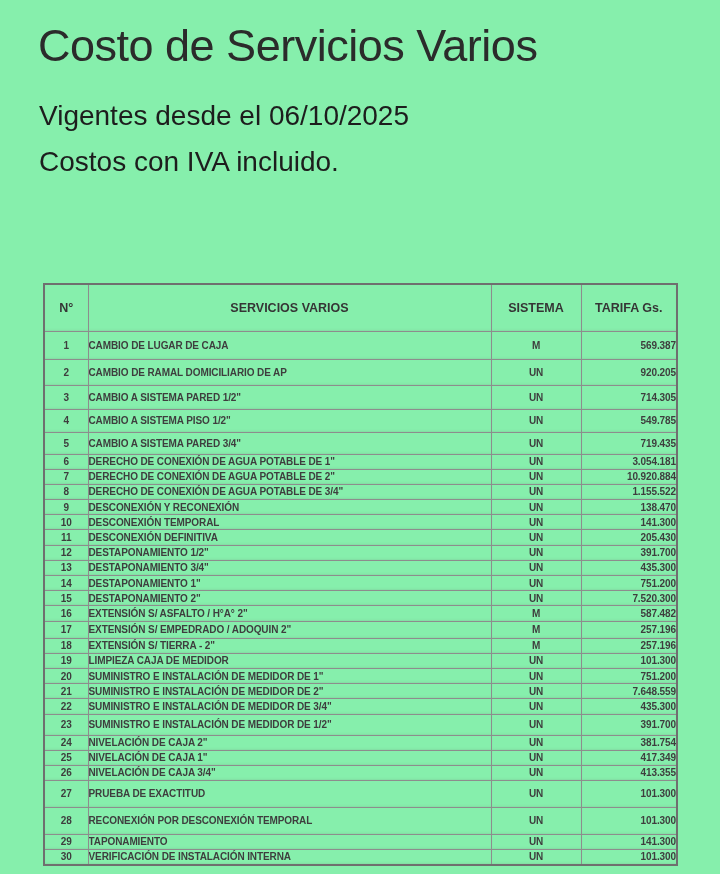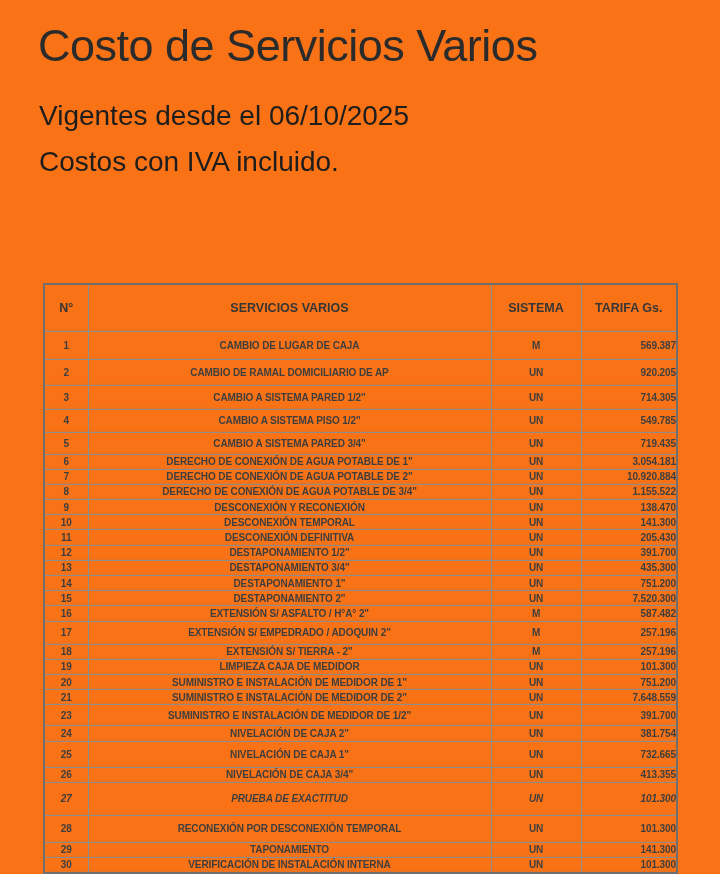--- a/index.html
+++ b/index.html
@@ -8,21 +8,21 @@
     background: #ffffff;
     width: 720px;
     height: 874px;
     overflow: hidden;
     font-family: "Liberation Sans", sans-serif;
   }
   .page {
     position: relative;
     width: 720px;
     height: 874px;
-    background: #f97316;
+    background: #86efac;
   }
   .page-title {
     position: absolute;
     left: 38px;
     top: 22px;
     margin: 0;
     font-size: 45px;
     line-height: 48px;
     font-weight: 200;
     letter-spacing: -0.5px;
@@ -76,21 +76,21 @@
     color: #333333;
     text-align: center;
     letter-spacing: 0;
   }
   table.tariff td {
     font-size: 10px;
     font-weight: 700;
     letter-spacing: -0.1px;
   }
   td.cell-num { text-align: center; }
-  td.cell-srv { text-align: center; padding-left: 7px; }
+  td.cell-srv { text-align: left; padding-left: 7px; }
   td.cell-uni { text-align: center; }
   td.cell-tar { text-align: right; padding-right: 8px; }
 </style>
 </head>
 <body>
 
 <div class="page">
 
   <h1 class="page-title">Costo de Servicios Varios</h1>
 
@@ -204,21 +204,21 @@
     <td class="cell-srv">DESTAPONAMIENTO 2"</td>
     <td class="cell-uni">UN</td>
     <td class="cell-tar">7.520.300</td>
   </tr>
           <tr style="height: 15.2px;">
     <td class="cell-num">16</td>
     <td class="cell-srv">EXTENSIÓN S/ ASFALTO / H°A° 2"</td>
     <td class="cell-uni">M</td>
     <td class="cell-tar">587.482</td>
   </tr>
-          <tr style="height: 23px;">
+          <tr style="height: 17px;">
     <td class="cell-num">17</td>
     <td class="cell-srv">EXTENSIÓN S/ EMPEDRADO / ADOQUIN 2"</td>
     <td class="cell-uni">M</td>
     <td class="cell-tar">257.196</td>
   </tr>
           <tr style="height: 15.2px;">
     <td class="cell-num">18</td>
     <td class="cell-srv">EXTENSIÓN S/ TIERRA - 2"</td>
     <td class="cell-uni">M</td>
     <td class="cell-tar">257.196</td>
@@ -234,45 +234,51 @@
     <td class="cell-srv">SUMINISTRO E INSTALACIÓN DE MEDIDOR DE 1"</td>
     <td class="cell-uni">UN</td>
     <td class="cell-tar">751.200</td>
   </tr>
           <tr style="height: 15.2px;">
     <td class="cell-num">21</td>
     <td class="cell-srv">SUMINISTRO E INSTALACIÓN DE MEDIDOR DE 2"</td>
     <td class="cell-uni">UN</td>
     <td class="cell-tar">7.648.559</td>
   </tr>
+          <tr style="height: 15.2px;">
+    <td class="cell-num">22</td>
+    <td class="cell-srv">SUMINISTRO E INSTALACIÓN DE MEDIDOR DE 3/4"</td>
+    <td class="cell-uni">UN</td>
+    <td class="cell-tar">435.300</td>
+  </tr>
           <tr style="height: 21px;">
     <td class="cell-num">23</td>
     <td class="cell-srv">SUMINISTRO E INSTALACIÓN DE MEDIDOR DE 1/2"</td>
     <td class="cell-uni">UN</td>
     <td class="cell-tar">391.700</td>
   </tr>
           <tr style="height: 15.2px;">
     <td class="cell-num">24</td>
     <td class="cell-srv">NIVELACIÓN DE CAJA 2"</td>
     <td class="cell-uni">UN</td>
     <td class="cell-tar">381.754</td>
   </tr>
-          <tr style="height: 26px;">
+          <tr style="height: 15px;">
     <td class="cell-num">25</td>
     <td class="cell-srv">NIVELACIÓN DE CAJA 1"</td>
     <td class="cell-uni">UN</td>
-    <td class="cell-tar">732.665</td>
+    <td class="cell-tar">417.349</td>
   </tr>
           <tr style="height: 15.2px;">
     <td class="cell-num">26</td>
     <td class="cell-srv">NIVELACIÓN DE CAJA 3/4"</td>
     <td class="cell-uni">UN</td>
     <td class="cell-tar">413.355</td>
   </tr>
-          <tr style="height: 33px; font-style: italic;">
+          <tr style="height: 27px;">
     <td class="cell-num">27</td>
     <td class="cell-srv">PRUEBA DE EXACTITUD</td>
     <td class="cell-uni">UN</td>
     <td class="cell-tar">101.300</td>
   </tr>
           <tr style="height: 27px;">
     <td class="cell-num">28</td>
     <td class="cell-srv">RECONEXIÓN POR DESCONEXIÓN TEMPORAL</td>
     <td class="cell-uni">UN</td>
     <td class="cell-tar">101.300</td>

